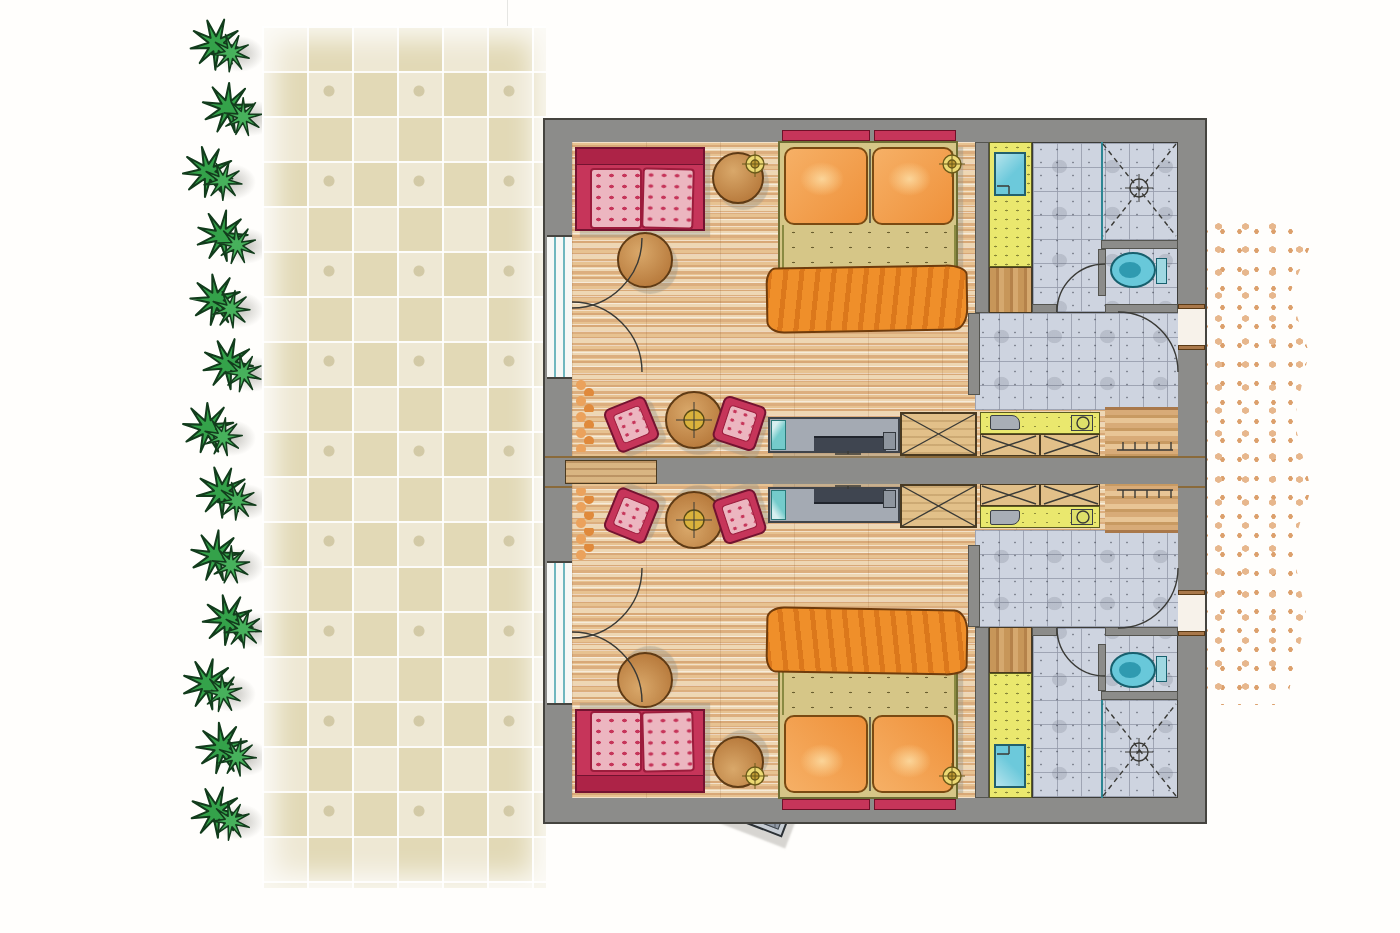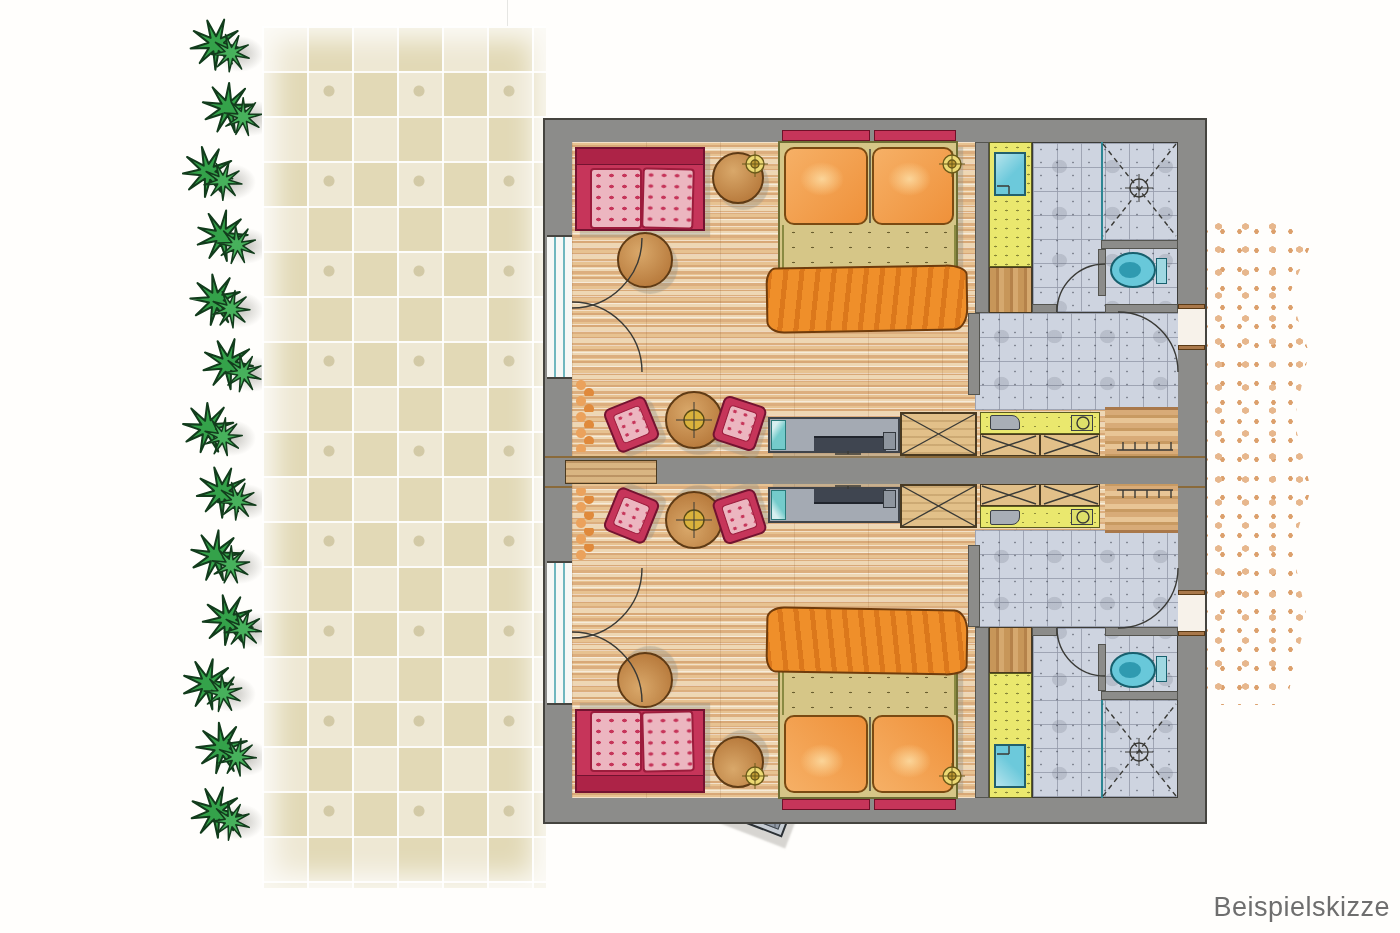--- a/index.html
+++ b/index.html
@@ -567,14 +567,13 @@
         <path d="M210,31 L210,57 M197,44 L223,44" fill="none" stroke-width="1"></path>
         <circle cx="407" cy="44" r="9" fill="#ecd973"></circle>
         <circle cx="407" cy="44" r="4" fill="#c09a33"></circle>
         <path d="M407,31 L407,57 M394,44 L420,44" fill="none" stroke-width="1"></path>
         <circle cx="149" cy="300" r="10" fill="#d9b23c" stroke="#5a4a14"></circle>
         <path d="M149,282 L149,318 M131,300 L167,300" fill="none" stroke="#3a3a36" stroke-width="1"></path>
       </g>
     </svg>
   </div>
     </div>
-  <div id="caption">Beispielskizze</div>
 </div>
 
 </body></html>

